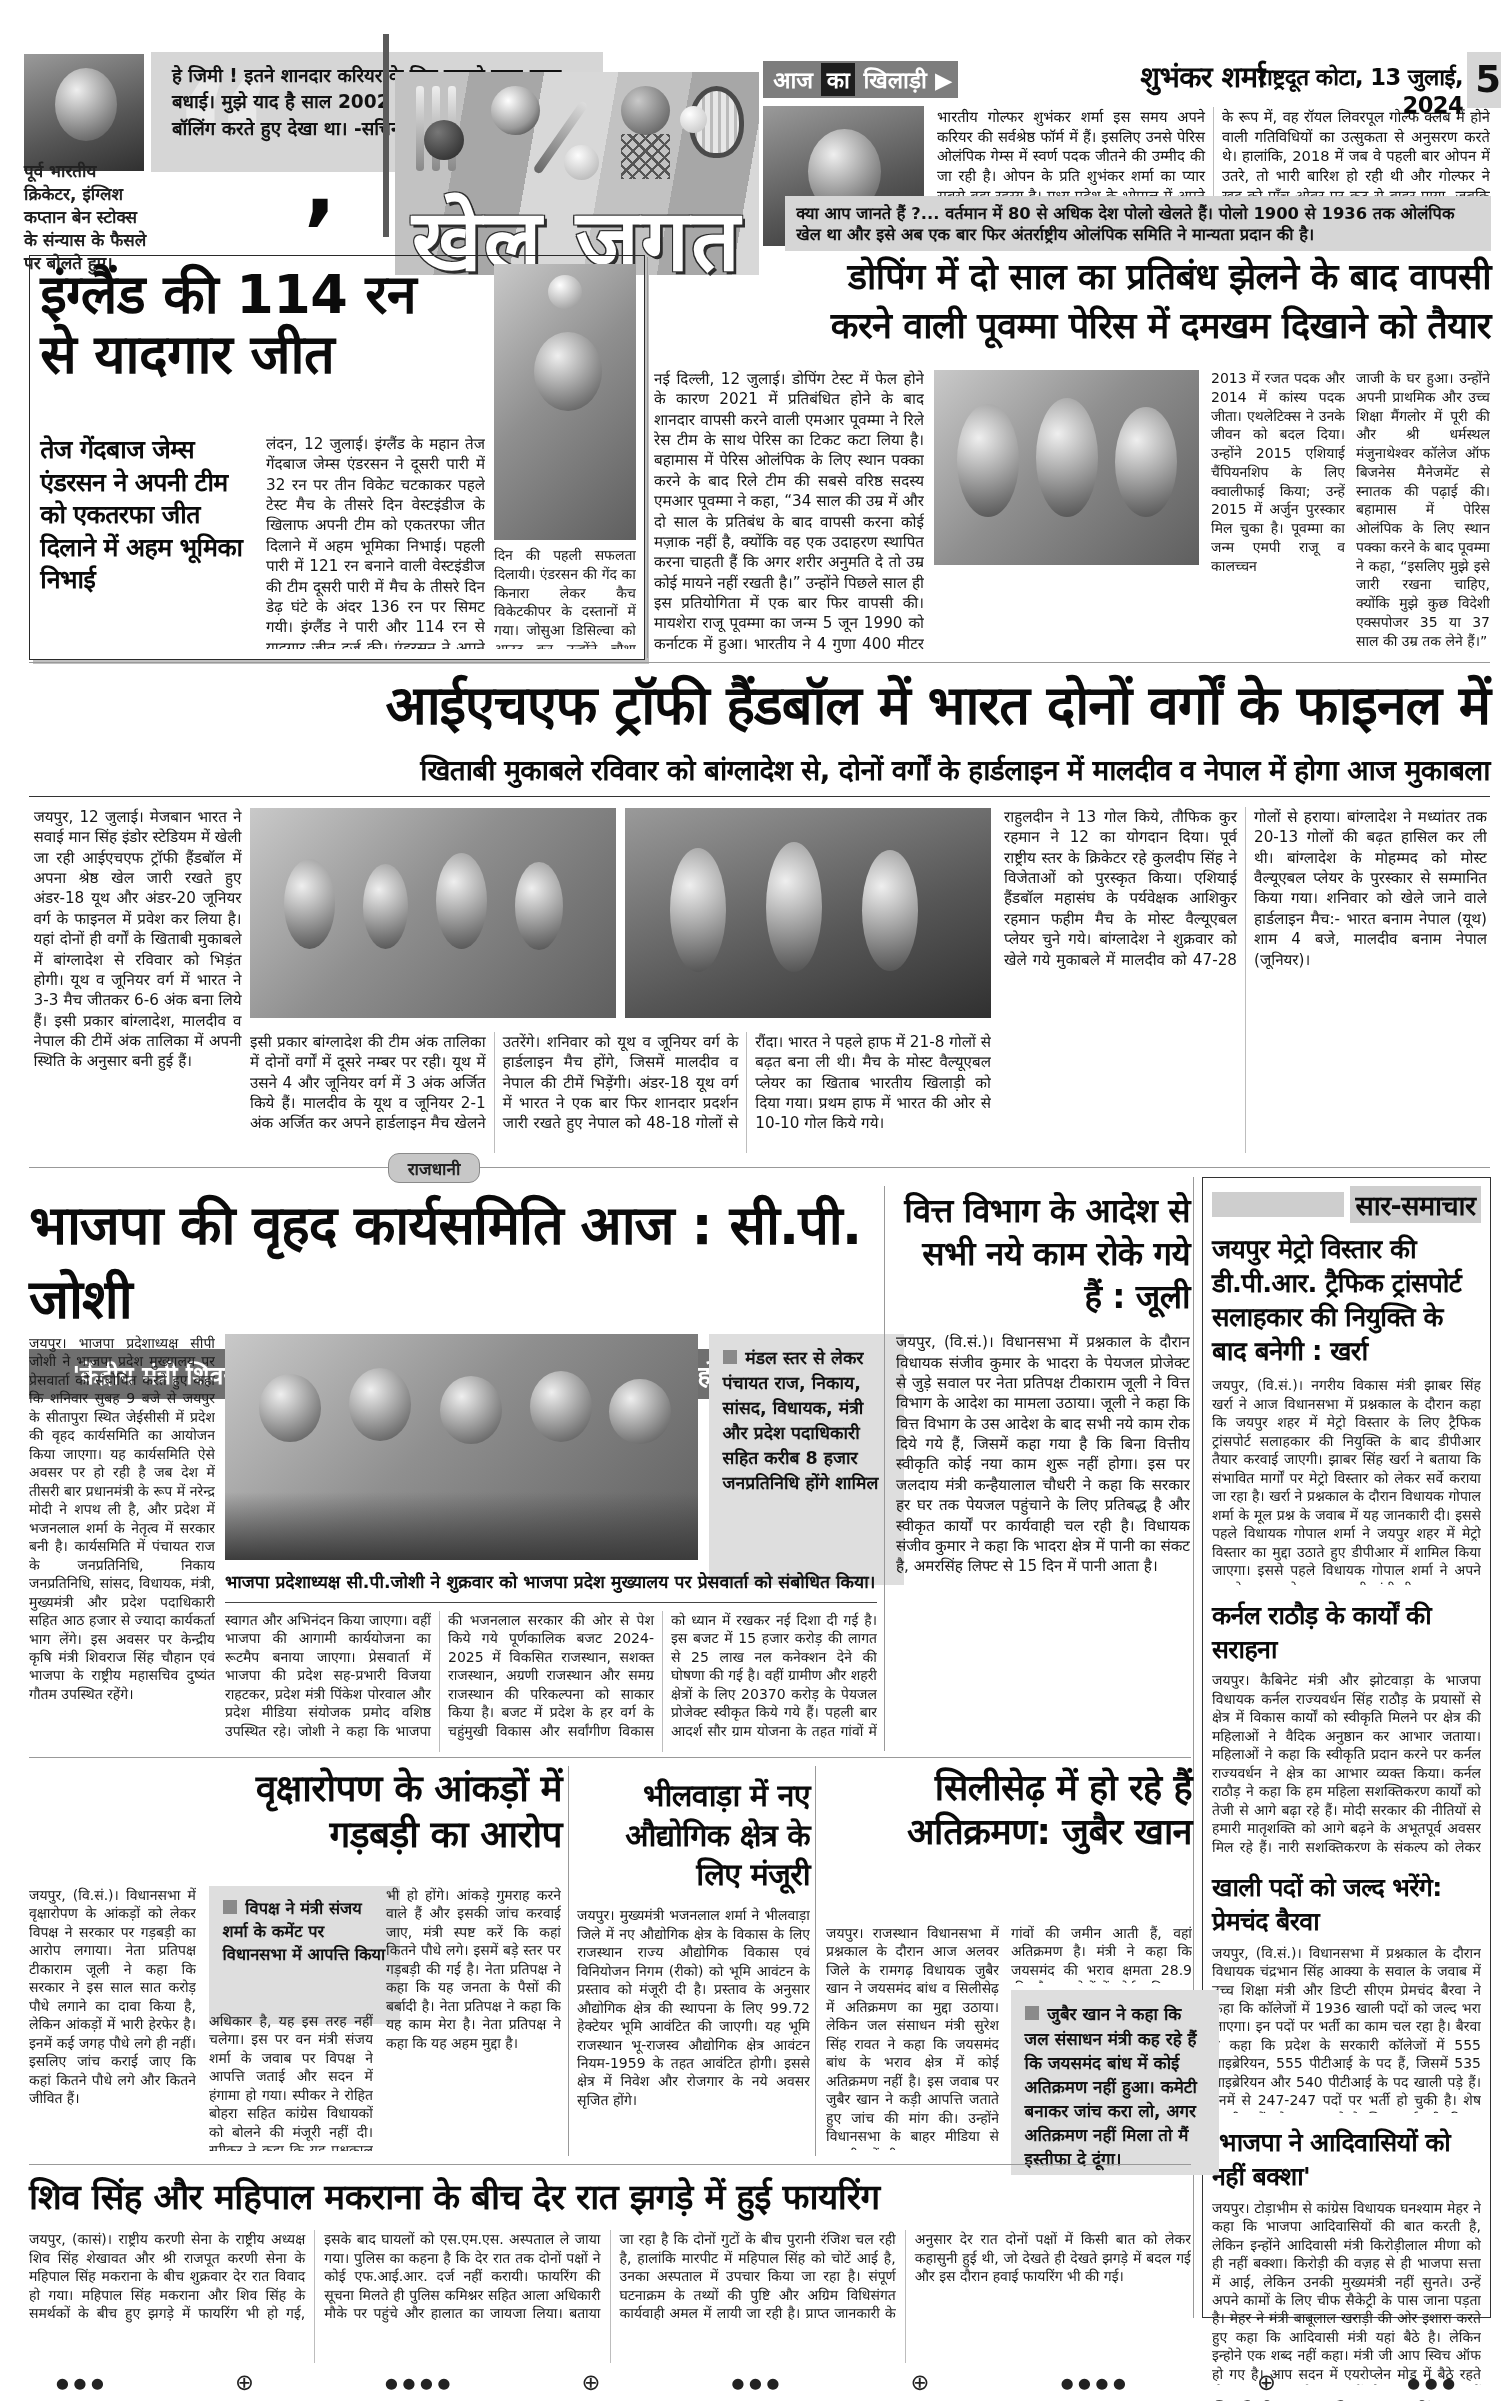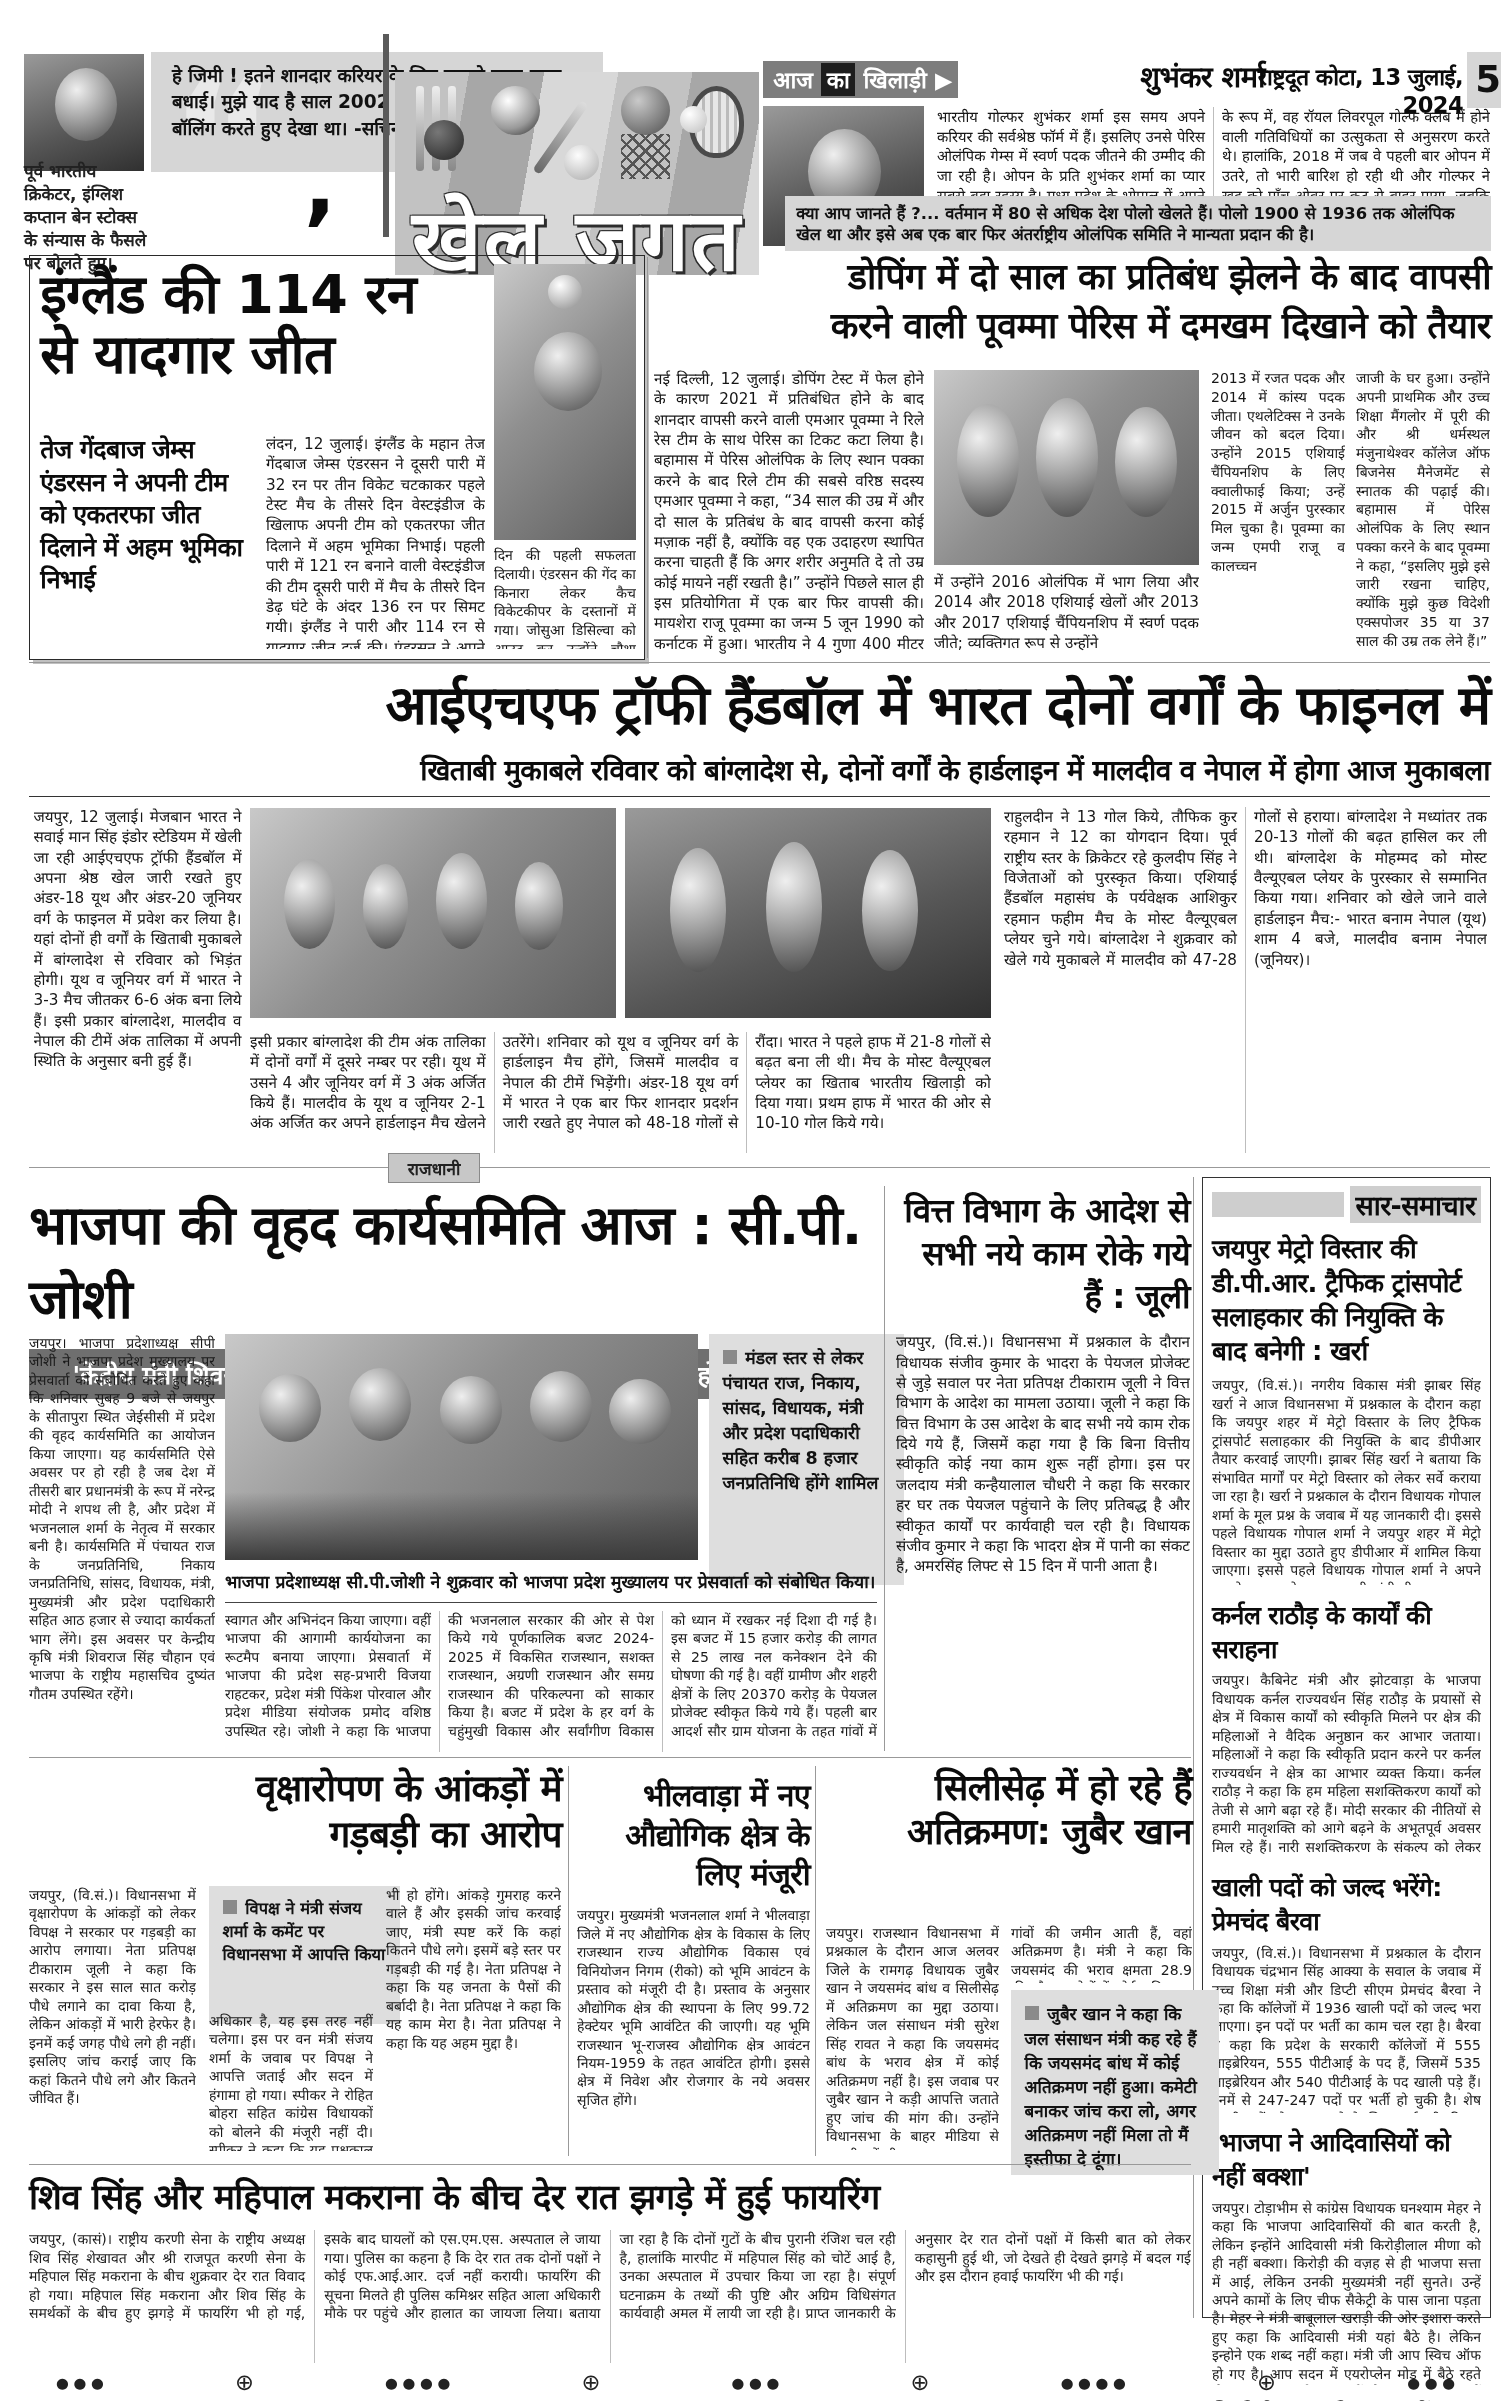--- a/index.html
+++ b/index.html
@@ -108,21 +108,20 @@
     </div>
     <div class="abs bt" style="left:0;top:116px;width:270px;height:285px;overflow:hidden;">
       <span>नई दिल्ली, 12 जुलाई। डोपिंग टेस्ट में फेल होने के कारण 2021 में प्रतिबंधित होने के बाद शानदार वापसी करने वाली एमआर पूवम्मा ने रिले रेस टीम के साथ पेरिस का टिकट कटा लिया है। बहामास में पेरिस ओलंपिक के लिए स्थान पक्का करने के बाद रिले टीम की सबसे वरिष्ठ सदस्य एमआर पूवम्मा ने कहा, “34 साल की उम्र में और दो साल के प्रतिबंध के बाद वापसी करना कोई मज़ाक नहीं है, क्योंकि वह एक उदाहरण स्थापित करना चाहती हैं कि अगर शरीर अनुमति दे तो उम्र कोई मायने नहीं रखती है।” उन्होंने पिछले साल ही इस प्रतियोगिता में एक बार फिर वापसी की।</span>
       <span>मायशेरा राजू पूवम्मा का जन्म 5 जून 1990 को कर्नाटक में हुआ। भारतीय ने 4 गुणा 400 मीटर रिले टीमों के सदस्य के रूप</span>
     </div>
     <div class="abs photo" style="left:280px;top:117px;width:265px;height:195px;">
       <div class="blob" style="left:22.6px;top:34px;width:62px;height:113px;"></div>
       <div class="blob" style="left:102px;top:28px;width:62px;height:119px;"></div>
       <div class="blob" style="left:181px;top:37px;width:62px;height:110px;"></div>
     </div>
-    <div class="abs bt" style="left:280px;top:319px;width:265px;height:82px;overflow:hidden;">में उन्होंने 2016 ओलंपिक में भाग लिया और 2014 और 2018 एशियाई खेलों और 2013 और 2017 एशियाई चैंपियनशिप में स्वर्ण पदक जीते; व्यक्तिगत रूप से उन्होंने</div>
     <div class="abs bt" style="left:557px;top:116px;width:134px;height:285px;overflow:hidden;font-size:14px;">2013 में रजत पदक और 2014 में कांस्य पदक जीता। एथलेटिक्स ने उनके जीवन को बदल दिया। उन्होंने 2015 एशियाई चैंपियनशिप के लिए क्वालीफाई किया; उन्हें 2015 में अर्जुन पुरस्कार मिल चुका है। पूवम्मा का जन्म एमपी राजू व कालच्चन</div>
     <div class="abs bt" style="left:702px;top:116px;width:134px;height:285px;overflow:hidden;font-size:14px;">जाजी के घर हुआ। उन्होंने अपनी प्राथमिक और उच्च शिक्षा मैंगलोर में पूरी की और श्री धर्मस्थल मंजुनाथेश्वर कॉलेज ऑफ बिजनेस मैनेजमेंट से स्नातक की पढ़ाई की। बहामास में पेरिस ओलंपिक के लिए स्थान पक्का करने के बाद पूवम्मा ने कहा, “इसलिए मुझे इसे जारी रखना चाहिए, क्योंकि मुझे कुछ विदेशी एक्सपोजर 35 या 37 साल की उम्र तक लेने हैं।”</div>
   </div>
 
   <div class="abs hline thin" style="left:29px;top:662px;width:1461px;height:1.1px;"></div>
 
   <div class="abs" style="left:29px;top:666px;width:1461px;height:496px;">
     <div class="hlg center" style="font-size:54px;letter-spacing:-1.1px;">आईएचएफ ट्रॉफी हैंडबॉल में भारत दोनों वर्गों के फाइनल में</div>
     <div class="hlg center" style="font-size:28px;margin-top:10.2px;border-bottom:1.7px solid #333;padding-bottom:8px;">खिताबी मुकाबले रविवार को बांग्लादेश से, दोनों वर्गों के हार्डलाइन में मालदीव व नेपाल में होगा आज मुकाबला</div>
     <div class="abs bt" style="left:4.5px;top:141px;width:208px;height:346px;overflow:hidden;">जयपुर, 12 जुलाई। मेजबान भारत ने सवाई मान सिंह इंडोर स्टेडियम में खेली जा रही आईएचएफ ट्रॉफी हैंडबॉल में अपना श्रेष्ठ खेल जारी रखते हुए अंडर-18 यूथ और अंडर-20 जूनियर वर्ग के फाइनल में प्रवेश कर लिया है। यहां दोनों ही वर्गों के खिताबी मुकाबले में बांग्लादेश से रविवार को भिड़ंत होगी। यूथ व जूनियर वर्ग में भारत ने 3-3 मैच जीतकर 6-6 अंक बना लिये हैं। इसी प्रकार बांग्लादेश, मालदीव व नेपाल की टीमें अंक तालिका में अपनी स्थिति के अनुसार बनी हुई हैं।</div>
@@ -135,21 +134,21 @@
     <div class="abs photo dark" style="left:596px;top:142px;width:366px;height:210px;">
       <div class="blob" style="left:45px;top:40px;width:56px;height:124px;"></div>
       <div class="blob" style="left:141px;top:34px;width:56px;height:130px;"></div>
       <div class="blob" style="left:237px;top:42px;width:56px;height:121px;"></div>
     </div>
     <div class="abs bt cols3" style="left:221px;top:366px;width:741px;height:121px;overflow:hidden;">इसी प्रकार बांग्लादेश की टीम अंक तालिका में दोनों वर्गों में दूसरे नम्बर पर रही। यूथ में उसने 4 और जूनियर वर्ग में 3 अंक अर्जित किये हैं। मालदीव के यूथ व जूनियर 2-1 अंक अर्जित कर अपने हार्डलाइन मैच खेलने उतरेंगे। शनिवार को यूथ व जूनियर वर्ग के हार्डलाइन मैच होंगे, जिसमें मालदीव व नेपाल की टीमें भिड़ेंगी। अंडर-18 यूथ वर्ग में भारत ने एक बार फिर शानदार प्रदर्शन जारी रखते हुए नेपाल को 48-18 गोलों से रौंदा। भारत ने पहले हाफ में 21-8 गोलों से बढ़त बना ली थी। मैच के मोस्ट वैल्यूएबल प्लेयर का खिताब भारतीय खिलाड़ी को दिया गया। प्रथम हाफ में भारत की ओर से 10-10 गोल किये गये।</div>
     <div class="abs bt cols2" style="left:975px;top:141px;width:483px;height:346px;overflow:hidden;">राहुलदीन ने 13 गोल किये, तौफिक कुर रहमान ने 12 का योगदान दिया। पूर्व राष्ट्रीय स्तर के क्रिकेटर रहे कुलदीप सिंह ने विजेताओं को पुरस्कृत किया। एशियाई हैंडबॉल महासंघ के पर्यवेक्षक आशिकुर रहमान फहीम मैच के मोस्ट वैल्यूएबल प्लेयर चुने गये। बांग्लादेश ने शुक्रवार को खेले गये मुकाबले में मालदीव को 47-28 गोलों से हराया। बांग्लादेश ने मध्यांतर तक 20-13 गोलों की बढ़त हासिल कर ली थी। बांग्लादेश के मोहम्मद को मोस्ट वैल्यूएबल प्लेयर के पुरस्कार से सम्मानित किया गया। शनिवार को खेले जाने वाले हार्डलाइन मैच:- भारत बनाम नेपाल (यूथ) शाम 4 बजे, मालदीव बनाम नेपाल (जूनियर)।</div>
   </div>
 
   <div class="abs hline thin" style="left:29px;top:1167px;width:1461px;height:1.1px;"></div>
-  <div class="abs tab" style="left:388px;top:1153px;width:90px;height:28px;font-size:17px;">राजधानी</div>
+  <div class="abs tab" style="left:388px;top:1153px;width:90px;height:28px;font-size:17px;border-radius:11px;">राजधानी</div>
 
   <div class="abs" style="left:29px;top:1186px;width:848px;height:570px;">
     <div class="hlg" style="font-size:54px;letter-spacing:-1.1px;">भाजपा की वृहद कार्यसमिति आज : सी.पी. जोशी</div>
     <div class="revbar" style="margin-top:14.7px;width:824px;height:50px;font-size:25px;">'केंद्रीय मंत्री शिवराज सिंह चौहान और राष्ट्रीय महासचिव दुष्यंत गौतम होंगे शामिल'</div>
     <div class="abs bt-sm" style="left:0;top:148px;width:186px;height:418px;overflow:hidden;">जयपुर। भाजपा प्रदेशाध्यक्ष सीपी जोशी ने भाजपा प्रदेश मुख्यालय पर प्रेसवार्ता को संबोधित करते हुए कहा कि शनिवार सुबह 9 बजे से जयपुर के सीतापुरा स्थित जेईसीसी में प्रदेश की वृहद कार्यसमिति का आयोजन किया जाएगा। यह कार्यसमिति ऐसे अवसर पर हो रही है जब देश में तीसरी बार प्रधानमंत्री के रूप में नरेन्द्र मोदी ने शपथ ली है, और प्रदेश में भजनलाल शर्मा के नेतृत्व में सरकार बनी है। कार्यसमिति में पंचायत राज के जनप्रतिनिधि, निकाय जनप्रतिनिधि, सांसद, विधायक, मंत्री, मुख्यमंत्री और प्रदेश पदाधिकारी सहित आठ हजार से ज्यादा कार्यकर्ता भाग लेंगे। इस अवसर पर केन्द्रीय कृषि मंत्री शिवराज सिंह चौहान एवं भाजपा के राष्ट्रीय महासचिव दुष्यंत गौतम उपस्थित रहेंगे।</div>
     <div class="abs photo" style="left:196px;top:148px;width:473px;height:226px;">
       <div class="blob" style="left:34px;top:40px;width:62px;height:68px;"></div>
       <div class="blob" style="left:124px;top:34px;width:62px;height:73px;"></div>
       <div class="blob" style="left:215px;top:42px;width:62px;height:68px;"></div>
       <div class="blob" style="left:305px;top:37px;width:62px;height:71px;"></div>

